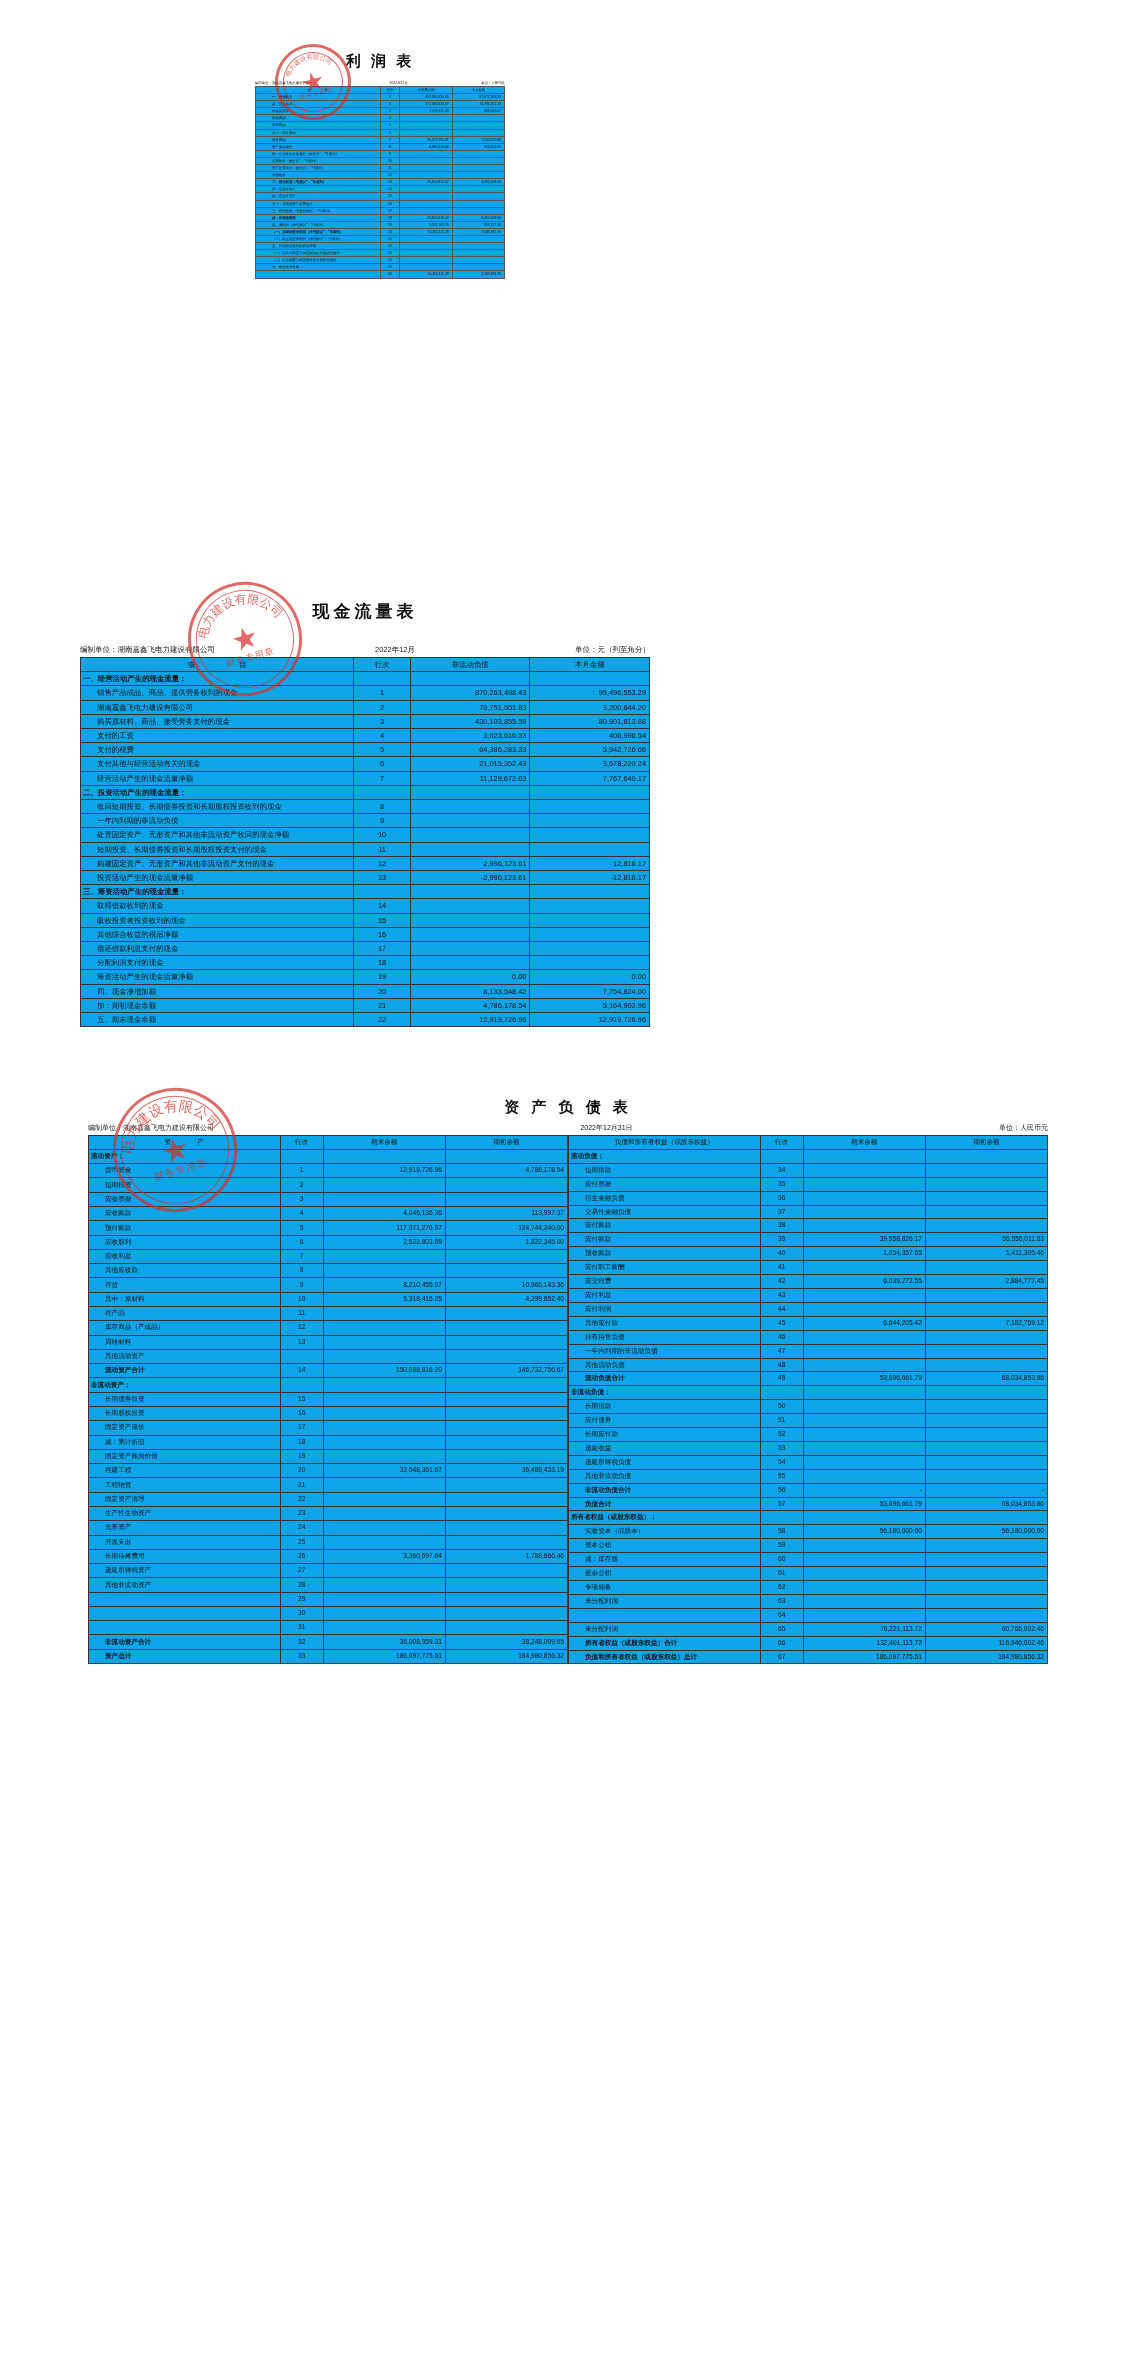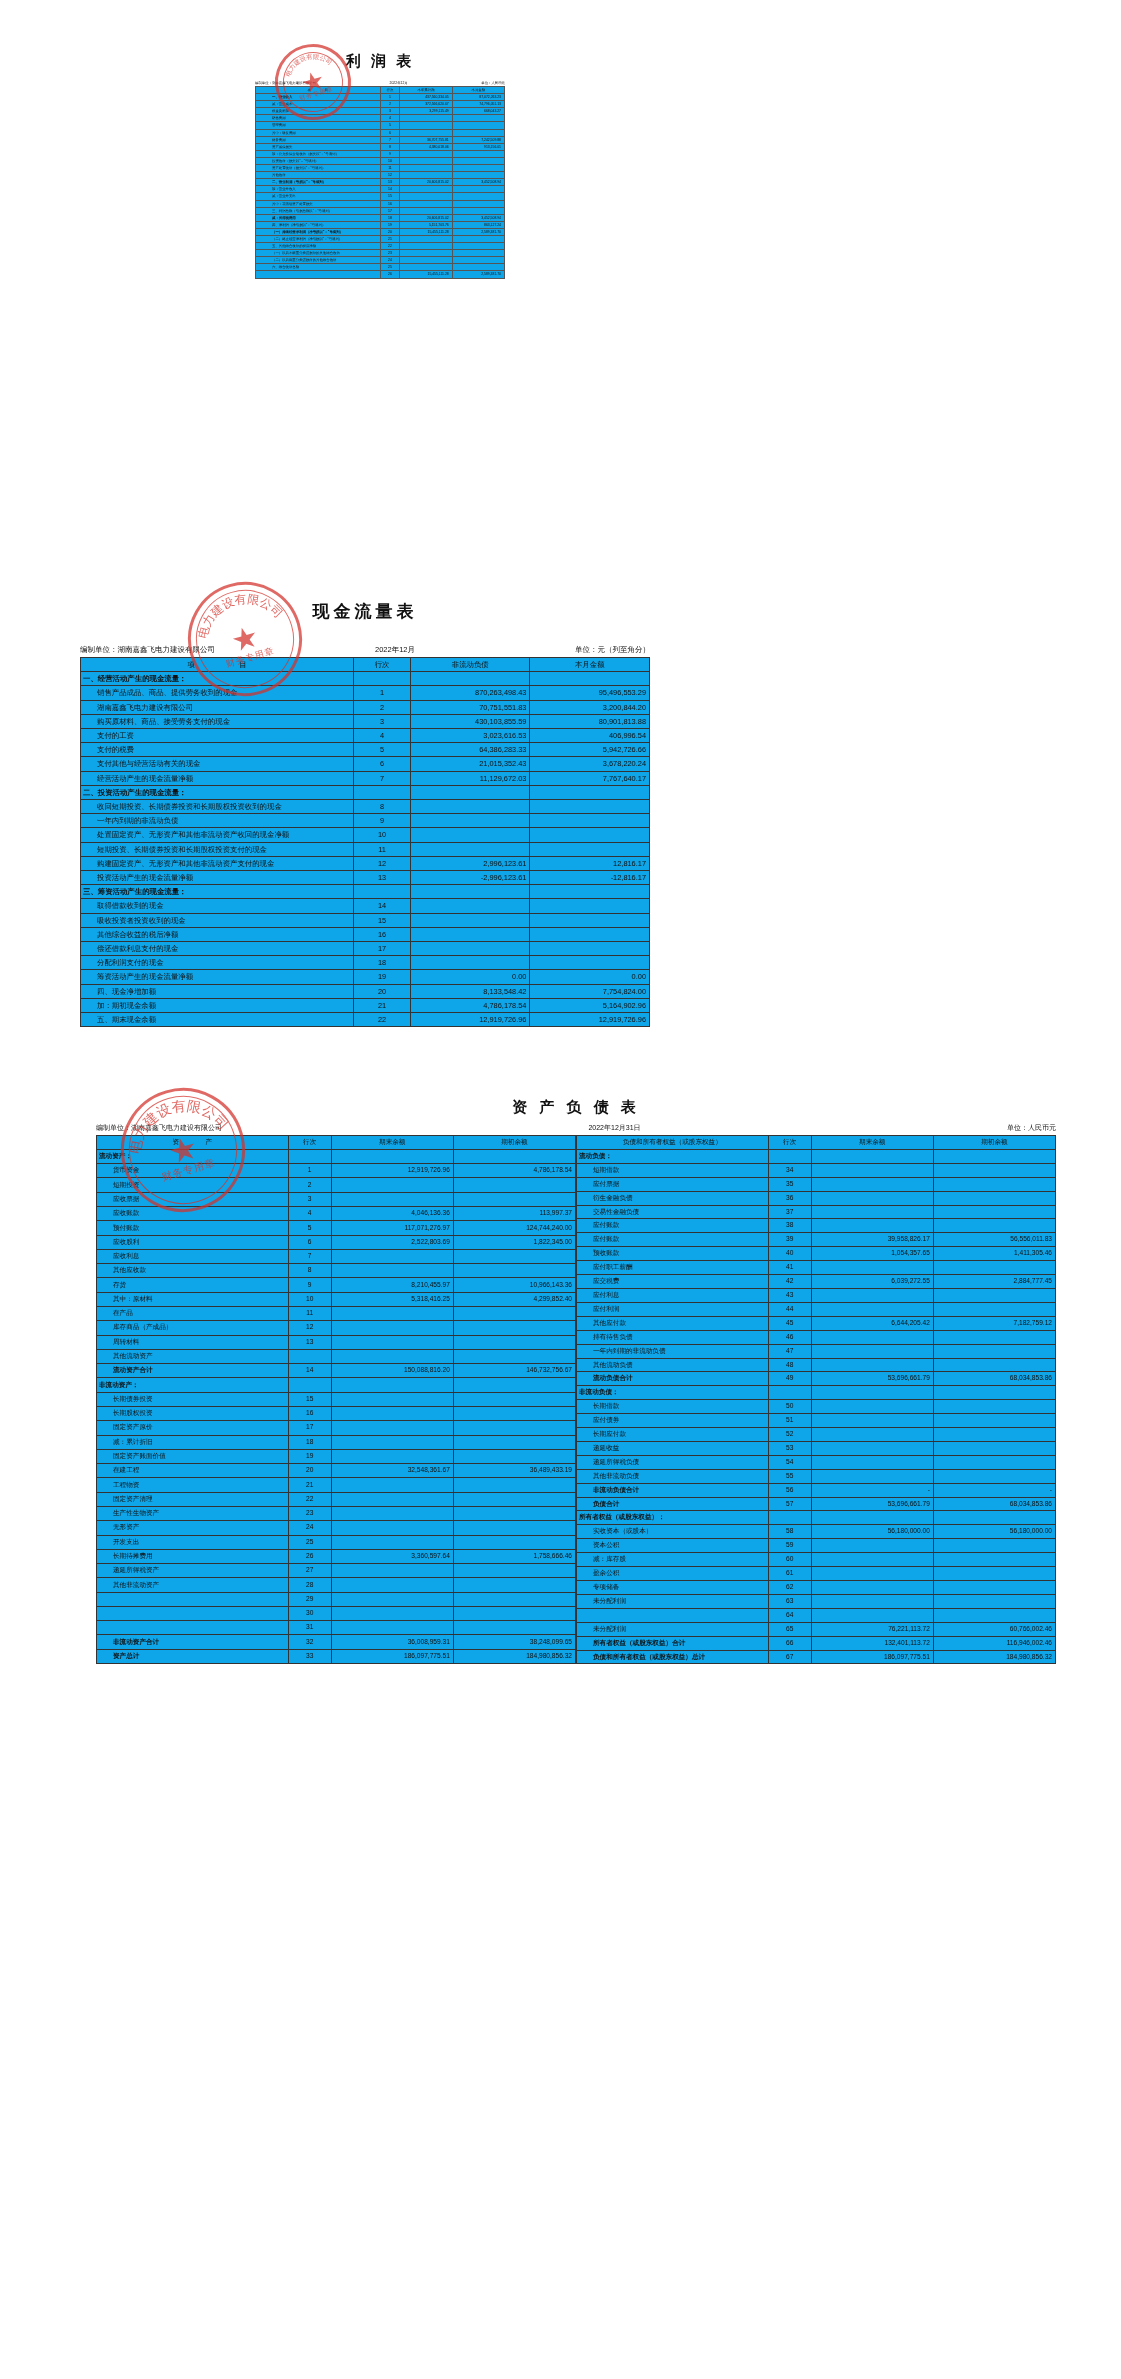--- a/index.html
+++ b/index.html
@@ -38,21 +38,21 @@
 
   
   #sheet2{left:80px;top:600px;width:570px;}
   #sheet2 .doc-title{font-size:17px;letter-spacing:4px;margin-bottom:22px;}
   #sheet2 .meta{font-size:7.5px;margin-bottom:2px;}
   #sheet2 table.fin{font-size:7.4px;}
   #sheet2 table.fin td,#sheet2 table.fin th{height:13.2px;line-height:13.2px;}
   #sheet2 .s2stamp{left:108px;top:-18px;width:108px;height:108px;}
 
   
-  #sheet3{left:96px;top:1098px;width:960px;}
+  #sheet3{left:88px;top:1098px;width:960px;}
   #sheet3 .doc-title{font-size:15px;letter-spacing:4px;margin-bottom:6px;}
   #sheet3 .meta{font-size:7px;margin-bottom:2px;}
   #sheet3 table.fin{font-size:6.6px;}
   #sheet3 table.fin td,#sheet3 table.fin th{height:12.9px;line-height:12.9px;}
   #sheet3 .s3stamp{left:25px;top:-10px;width:118px;height:118px;}
   .bs-wrap{display:flex;gap:0;}
   .bs-wrap table{width:50%;}
 </style>
 </head>
 <body>

